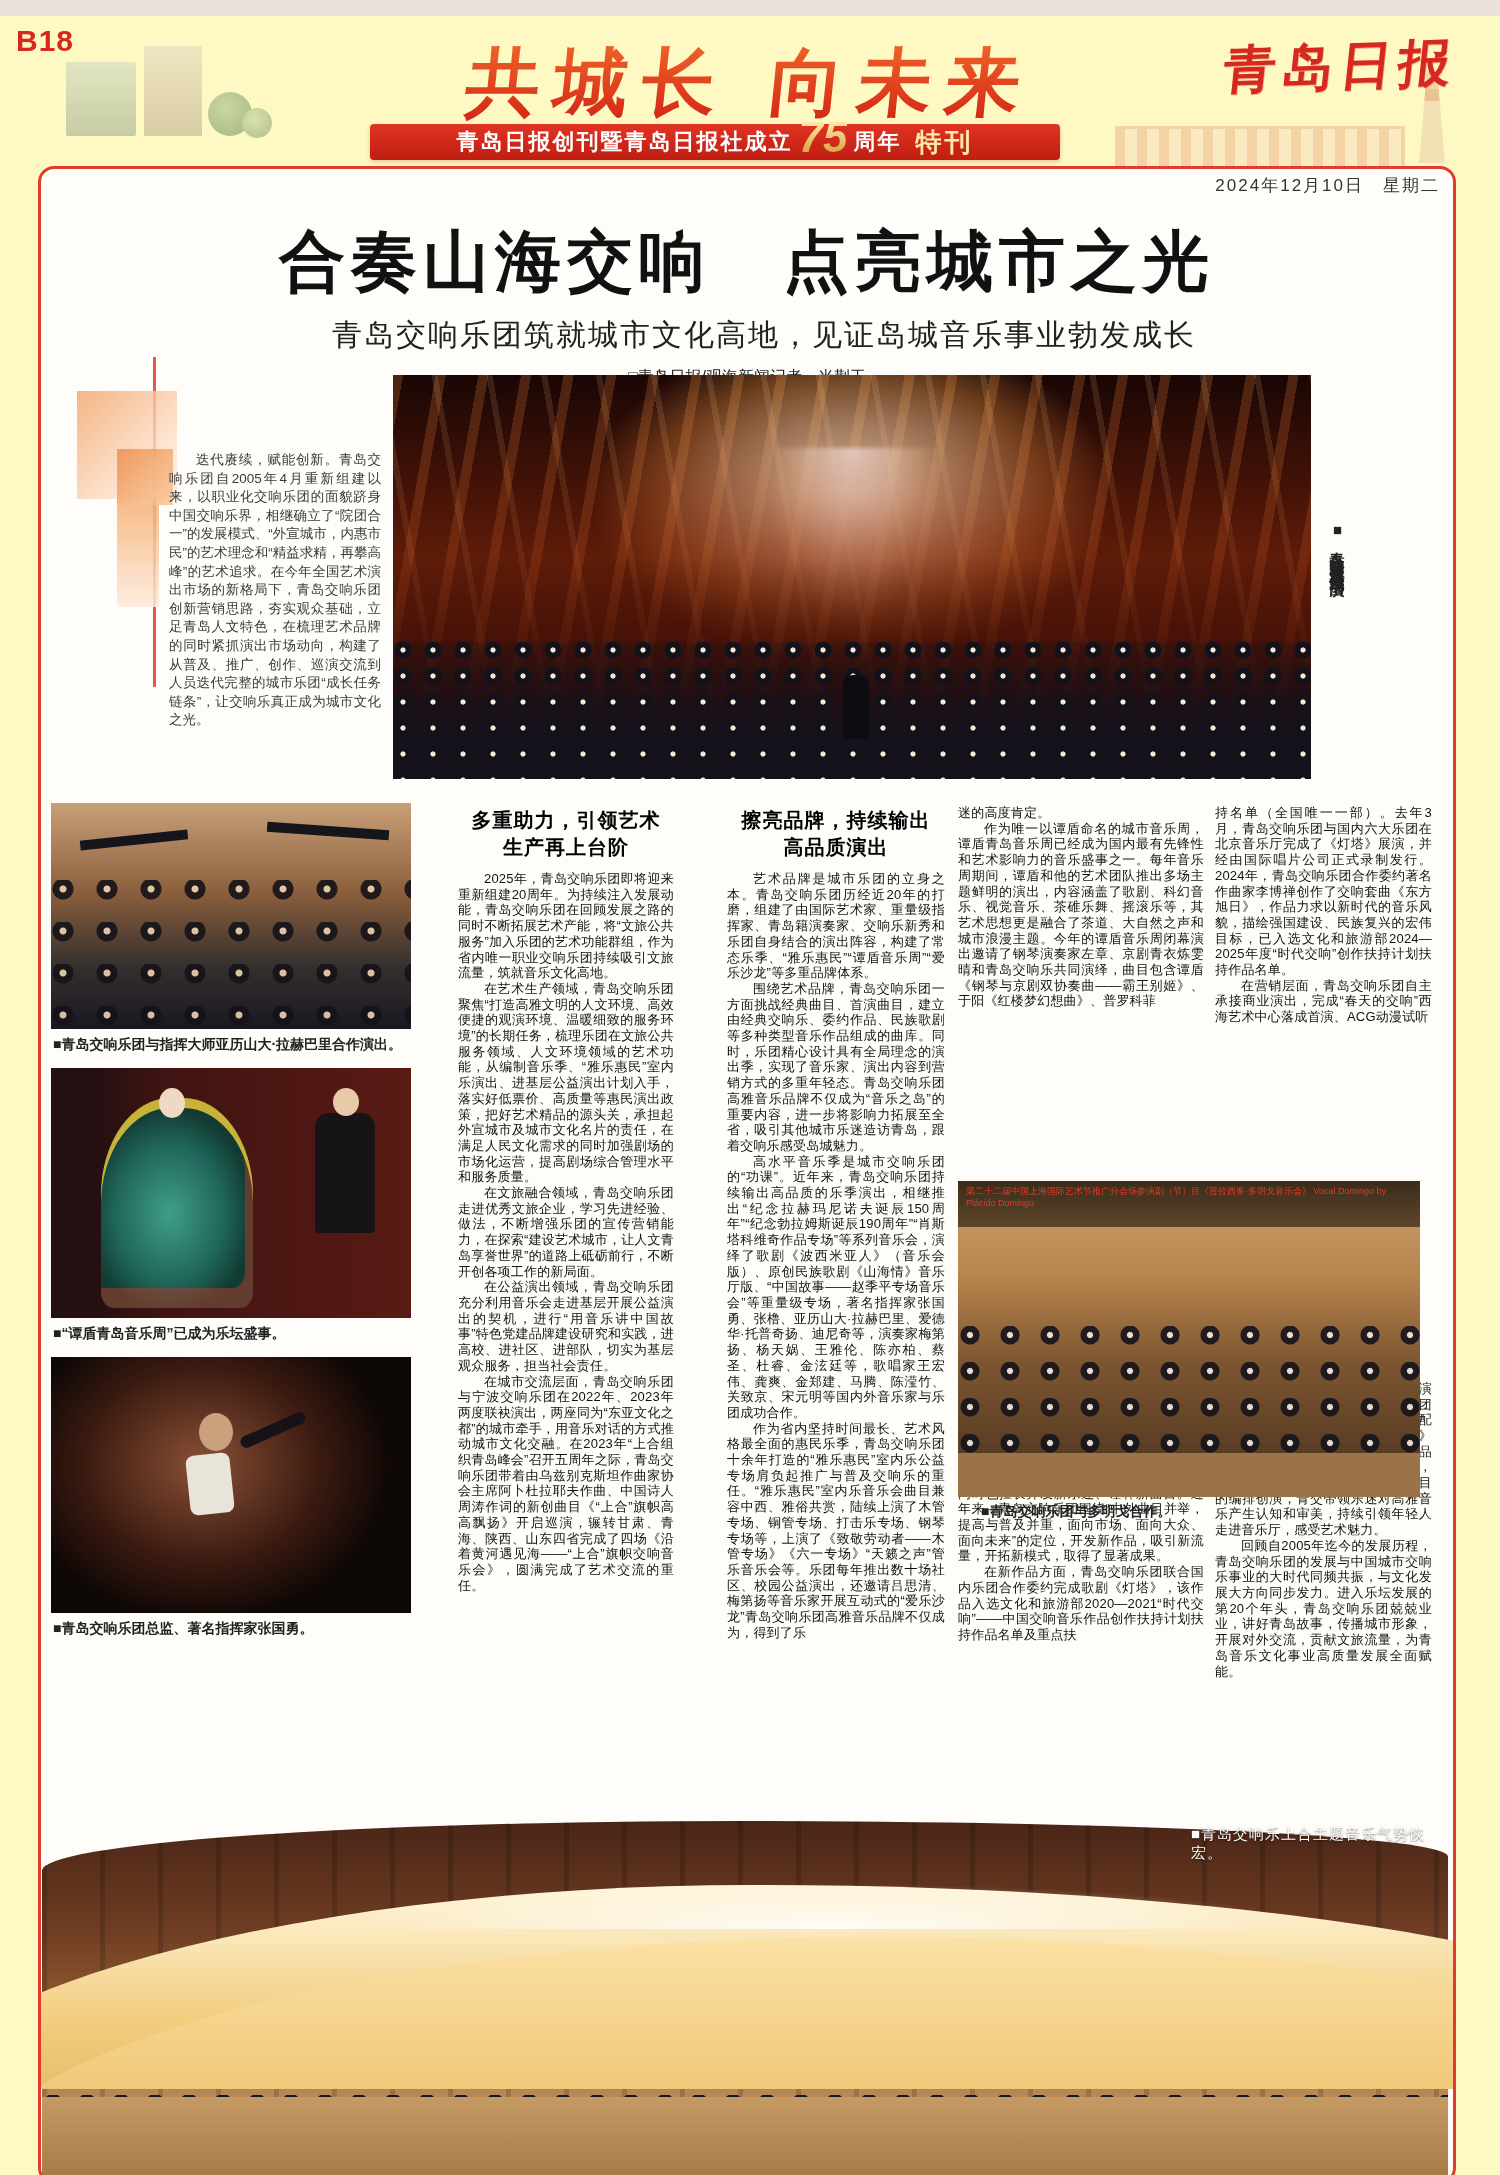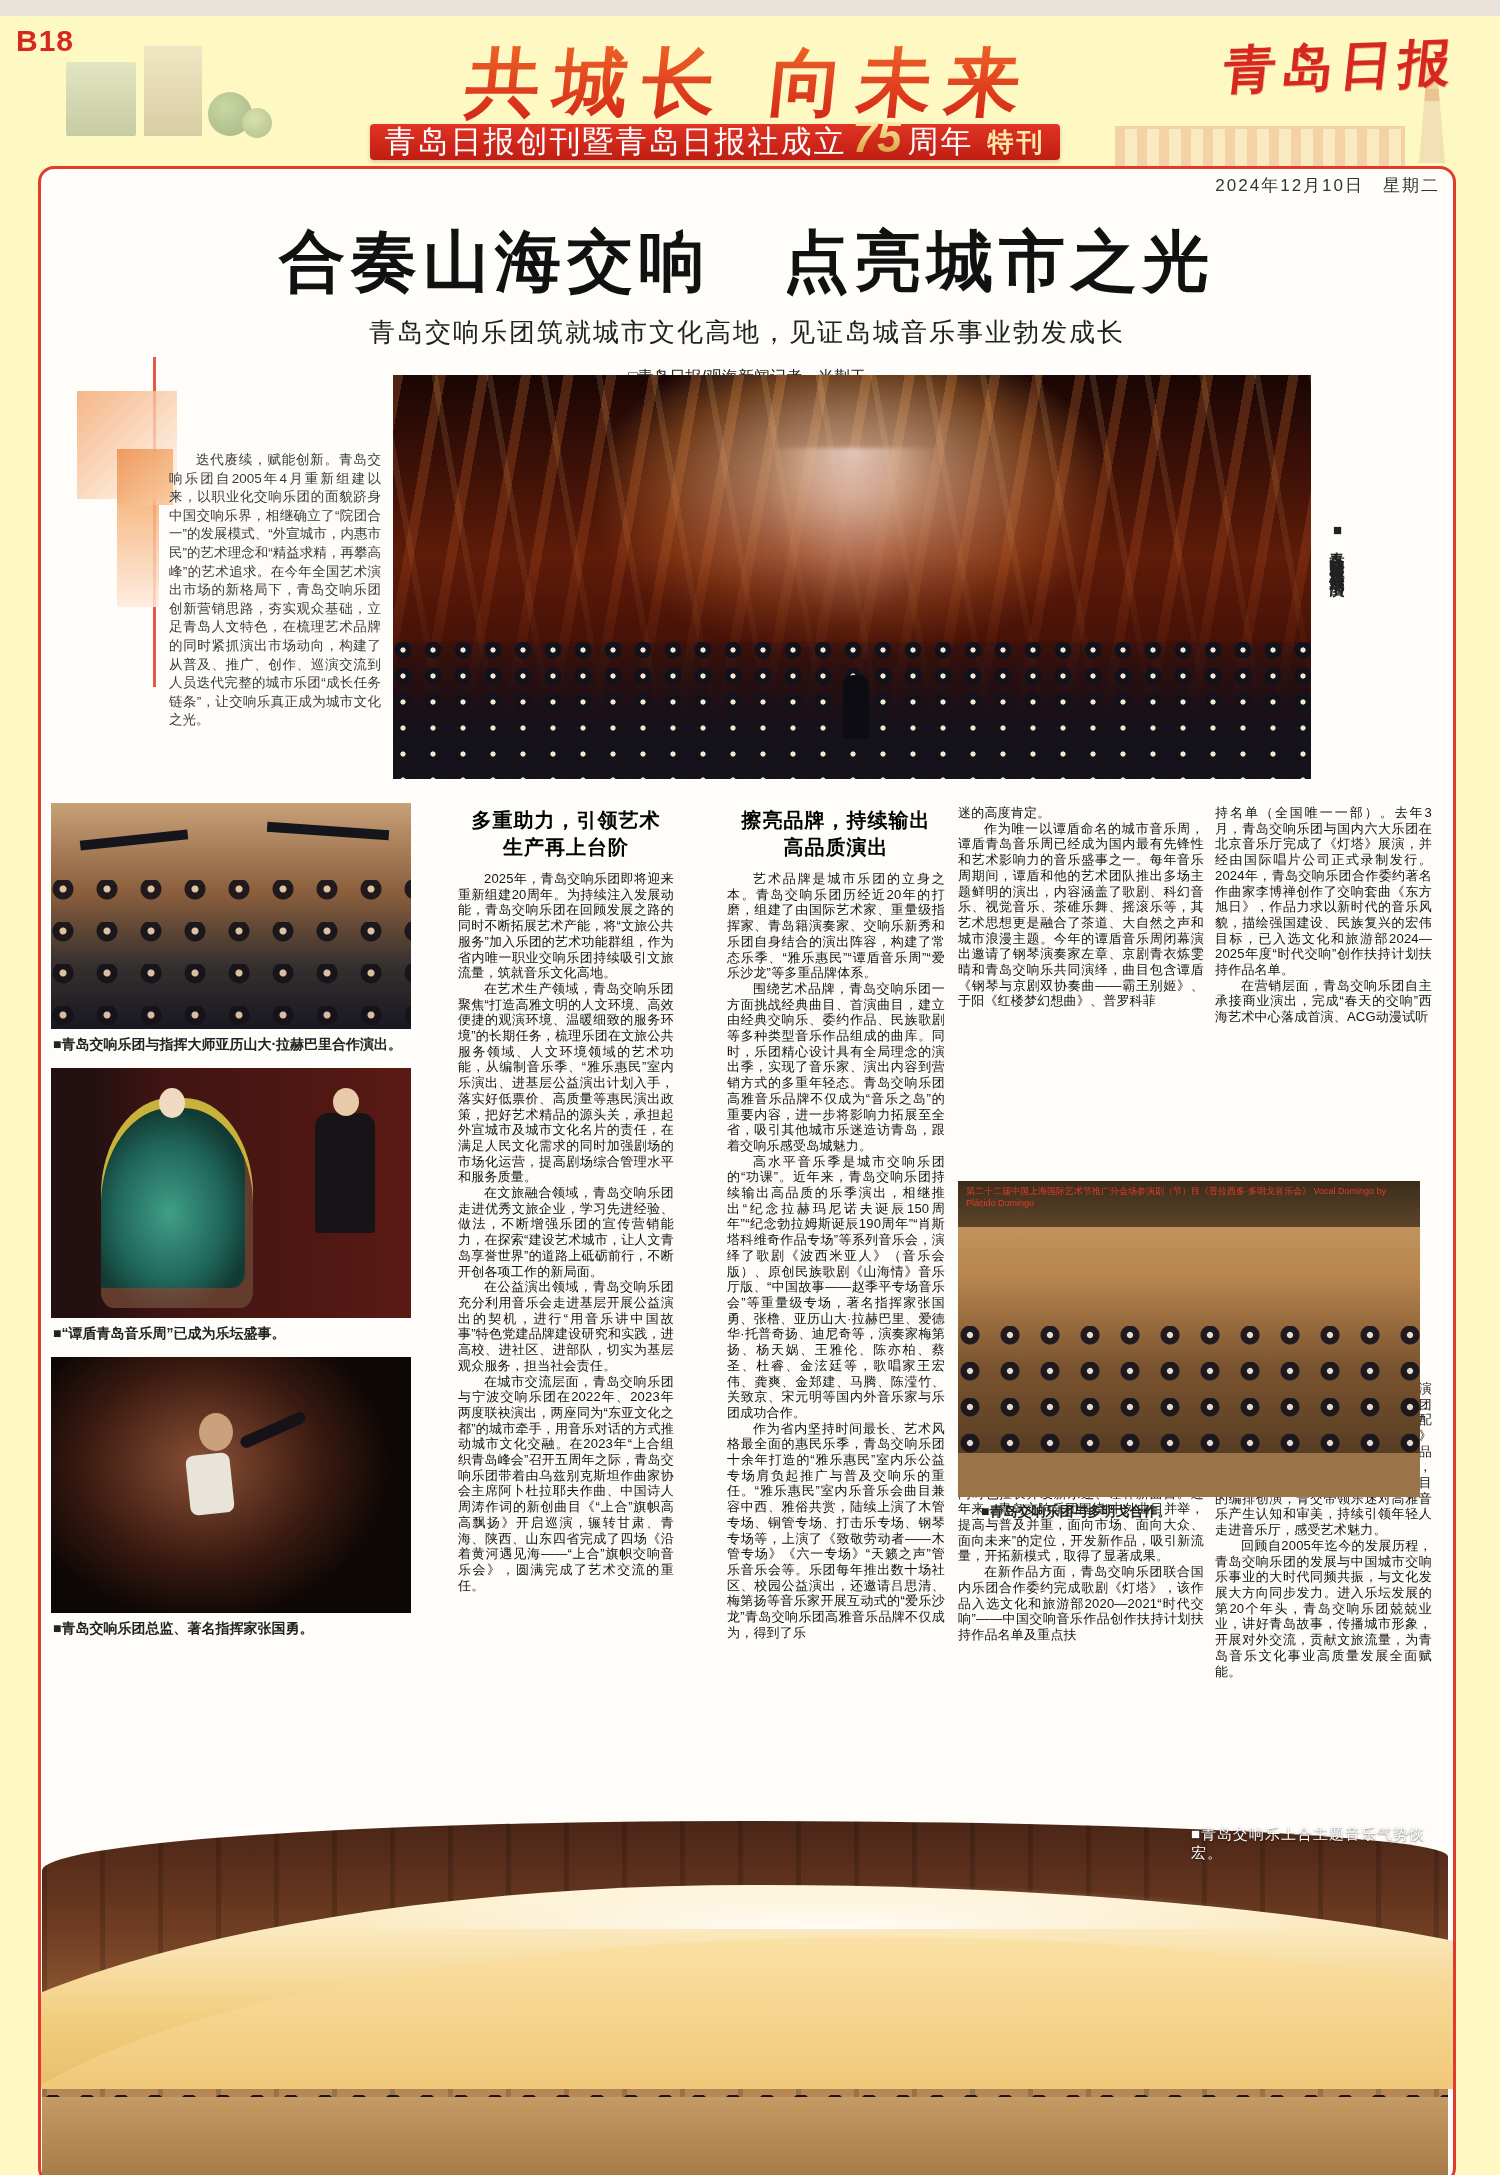--- a/index.html
+++ b/index.html
@@ -12,31 +12,31 @@
   .deco-buildings .b1{position:absolute;left:6px;top:18px;width:70px;height:74px;background:linear-gradient(180deg,#cdd6c2,#9aa88c);border-radius:2px;}
   .deco-buildings .b2{position:absolute;left:84px;top:2px;width:58px;height:90px;background:linear-gradient(180deg,#e4d8c4,#bba98b);}
   .deco-buildings .tree1{position:absolute;left:148px;top:48px;width:44px;height:44px;border-radius:50%;background:radial-gradient(circle at 40% 35%,#9fbe8a,#5d7c4b);}
   .deco-buildings .tree2{position:absolute;left:182px;top:64px;width:30px;height:30px;border-radius:50%;background:radial-gradient(circle at 40% 35%,#b8cf9d,#74905b);}
   .deco-tower{position:absolute;right:55px;top:55px;width:26px;height:92px;opacity:.5;background:linear-gradient(180deg,#e8b08a 0 18px,#d98c5f 18px 30px,#e8c9a8 30px 100%);clip-path:polygon(30% 0,70% 0,100% 100%,0 100%);}
   .deco-rightblock{position:absolute;right:95px;top:110px;width:290px;height:38px;opacity:.45;background:repeating-linear-gradient(90deg,#e6a77d 0 10px,#f6d9bf 10px 22px);border-top:3px solid #e6a77d;}
   .masthead{position:absolute;right:44px;top:16px;font-size:52px;font-weight:bold;color:#d6281e;transform:skewX(-8deg) rotate(-2deg);font-family:"DejaVu Serif","Liberation Serif",serif;letter-spacing:6px;text-shadow:1px 1px 0 rgba(214,40,30,.35);}
   .main-banner{position:absolute;left:0;top:18px;width:100%;text-align:center;}
   .main-banner .big{font-size:74px;font-weight:900;letter-spacing:14px;color:#e23b1e;background:linear-gradient(180deg,#f26a2a,#cf1d14);-webkit-background-clip:text;background-clip:text;-webkit-text-fill-color:transparent;transform:skewX(-6deg);display:inline-block;font-family:"DejaVu Serif","Liberation Serif",serif;}
   .sub-banner{position:absolute;left:370px;top:108px;width:690px;height:36px;background:linear-gradient(180deg,#e03424,#c01d12);border-radius:4px;color:#fff;display:flex;align-items:center;justify-content:center;gap:6px;box-shadow:0 2px 4px rgba(150,30,10,.25);}
-  .sub-banner .txt{font-size:31px;font-weight:normal;letter-spacing:2px;}
+  .sub-banner .txt{font-size:22px;font-weight:bold;letter-spacing:2px;}
   .sub-banner .num{font-size:44px;font-weight:900;font-style:italic;line-height:30px;background:linear-gradient(180deg,#ffe9a8,#d8a843);-webkit-background-clip:text;background-clip:text;-webkit-text-fill-color:transparent;margin-top:-10px;}
   .sub-banner .badge{font-size:26px;font-weight:900;color:#ffe9a8;letter-spacing:3px;margin-left:8px;}
   .date-line{position:absolute;right:60px;top:158px;font-size:17px;color:#333;letter-spacing:2px;z-index:5;}
 
   
   .frame{position:absolute;left:38px;top:150px;width:1412px;height:2012px;border:3px solid #e23b2b;border-radius:16px;background:#fffdf9;overflow:hidden;}
 
   
   .headline{position:absolute;left:0;top:48px;width:100%;text-align:center;font-size:66px;font-weight:900;color:#111;letter-spacing:6px;font-family:"DejaVu Serif","Liberation Serif",serif;}
-  .subheadline{position:absolute;left:0;top:146px;width:100%;text-align:center;font-size:26px;color:#222;letter-spacing:2px;}
+  .subheadline{position:absolute;left:0;top:146px;width:100%;text-align:center;font-size:30px;color:#222;letter-spacing:2px;padding-left:17px;}
   .byline{position:absolute;left:0;top:198px;width:100%;text-align:center;font-size:16px;color:#222;}
 
   
   .lead-rule{position:absolute;left:112px;top:188px;width:3px;height:330px;background:#e23b2b;opacity:.85;}
   .deco-sq1{position:absolute;left:36px;top:222px;width:100px;height:108px;background:linear-gradient(135deg,#f3a46b,#fde9d8 80%);opacity:.8;}
   .deco-sq2{position:absolute;left:76px;top:280px;width:56px;height:56px;background:linear-gradient(135deg,#ef9354,#f8c89a);opacity:.9;}
   .deco-sq3{position:absolute;left:76px;top:336px;width:42px;height:102px;background:linear-gradient(180deg,#f6b277,#fdeadc);opacity:.85;}
   .lead{position:absolute;left:128px;top:282px;width:212px;font-size:13.5px;line-height:18.6px;color:#3a3a3a;text-align:justify;text-indent:2em;}
   .photo-main{position:absolute;left:352px;top:206px;width:918px;height:404px;background:#1a0605;overflow:hidden;}
   .pm-glow{position:absolute;inset:0;background:radial-gradient(38% 55% at 50% 30%,rgba(255,246,220,.95),rgba(255,170,80,.35) 55%,transparent 75%);}

